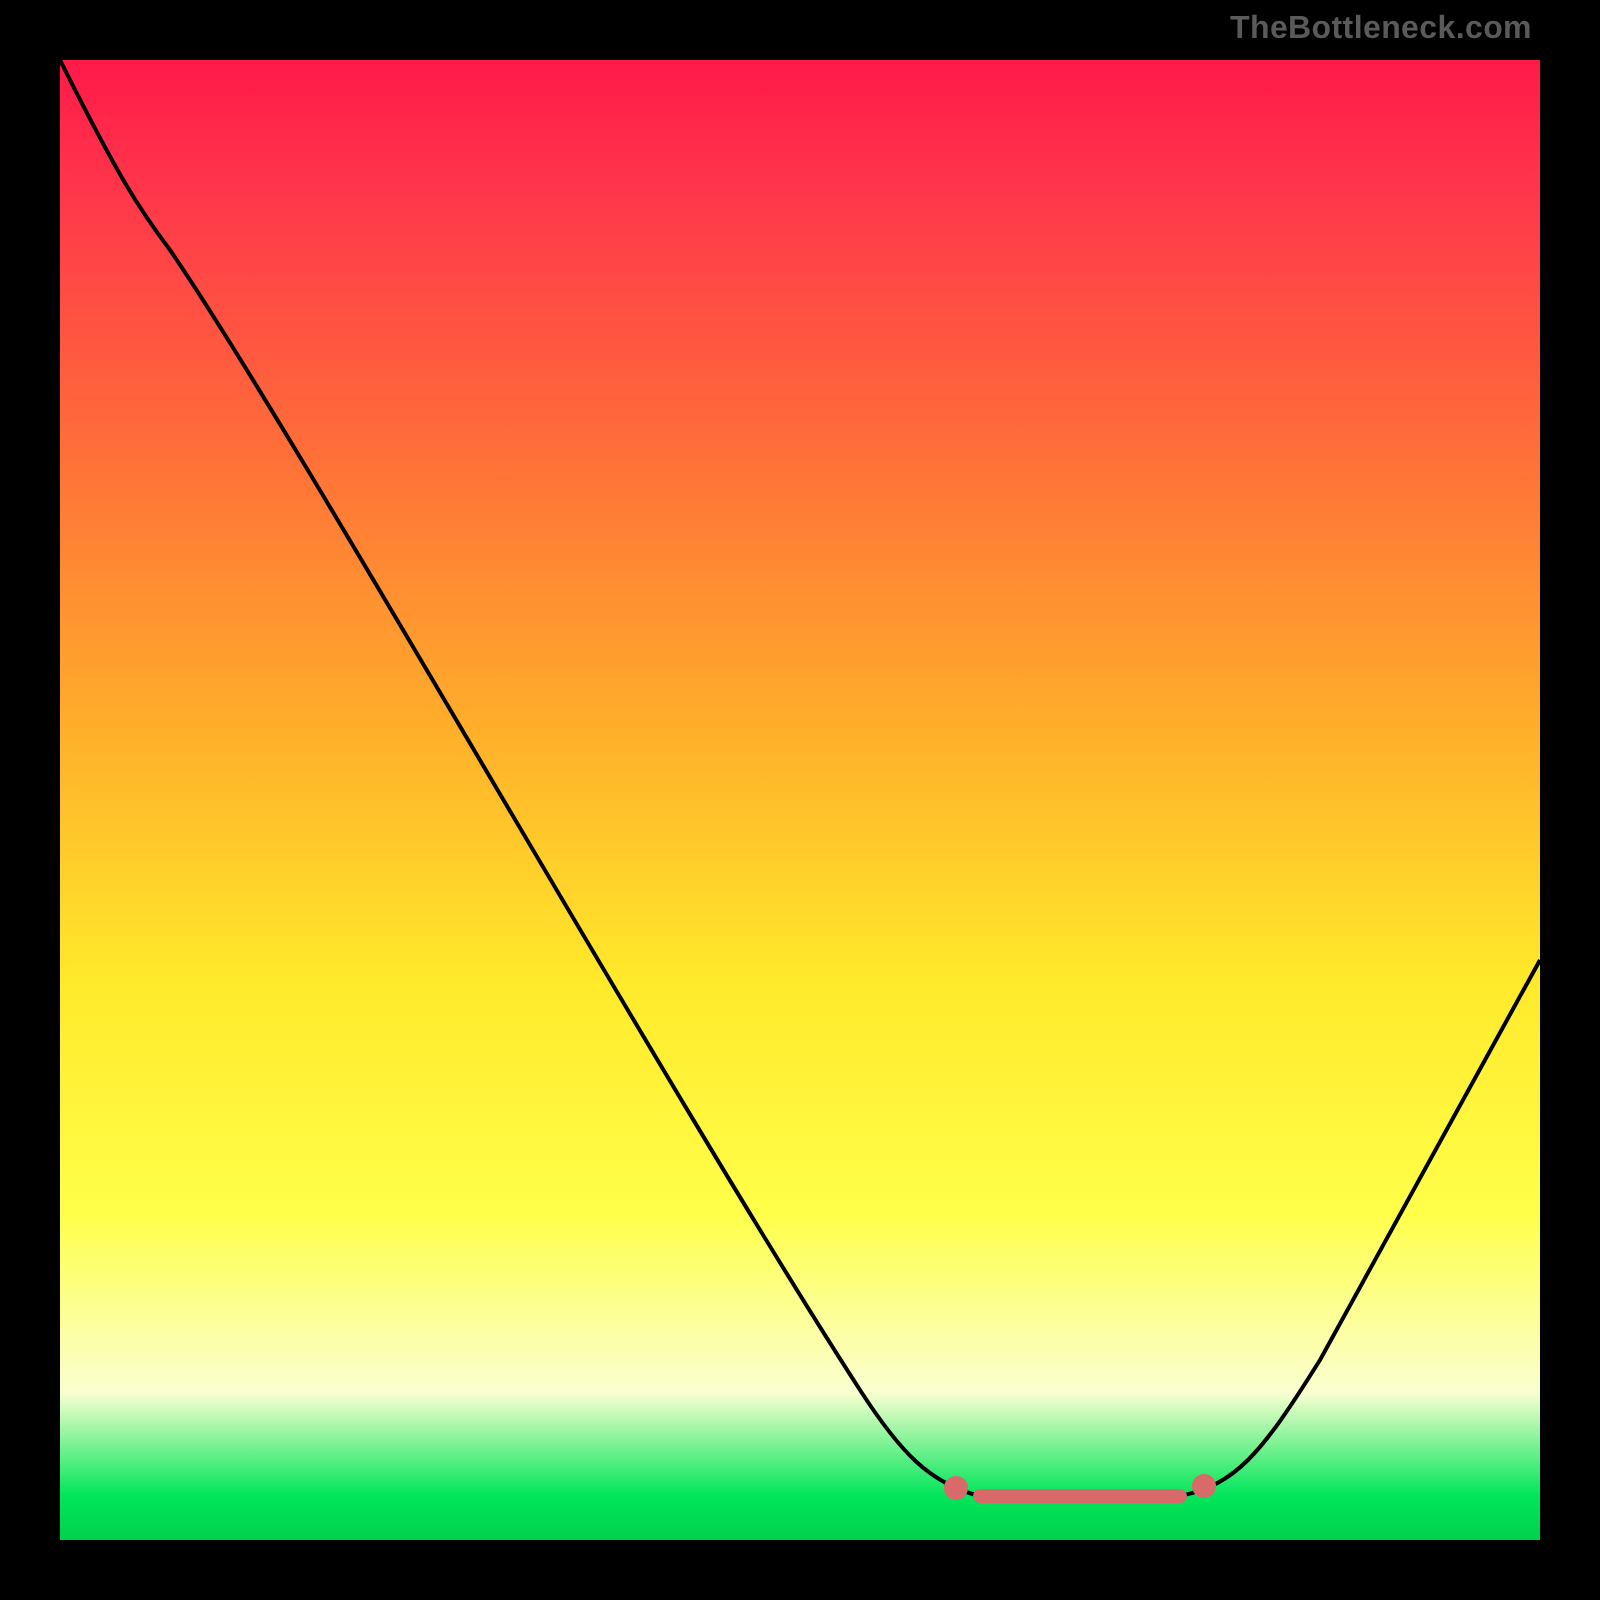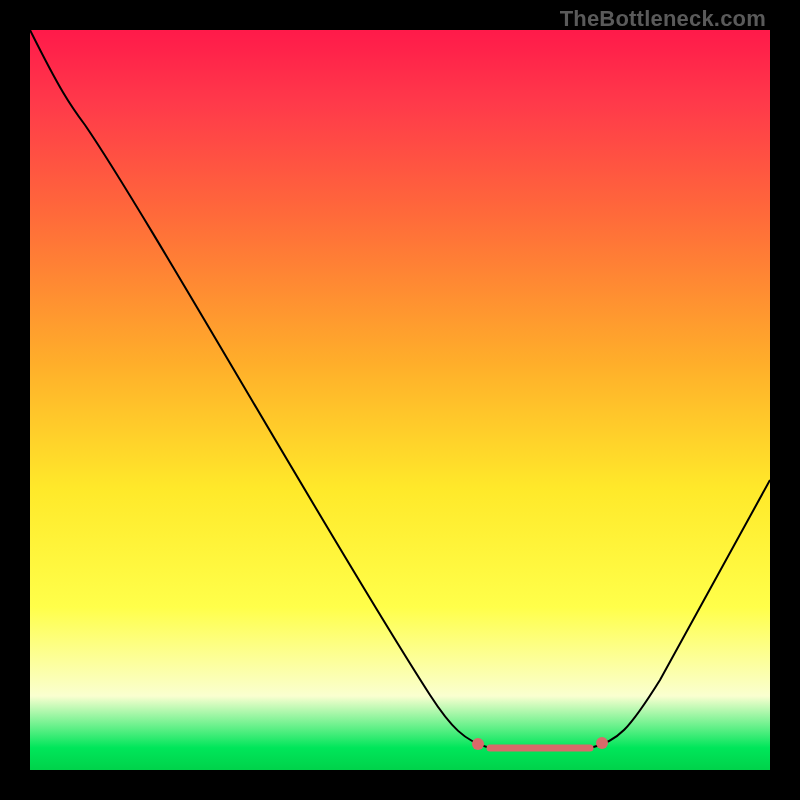--- a/index.html
+++ b/index.html
@@ -25,21 +25,21 @@
       #ffff4a 78%,
       #faffd0 90%,
       #00e65a 97%,
       #00d24a 100%);
   }
   .watermark {
     position: absolute;
     top: 6px;
     right: 34px;
     font-family: Arial, Helvetica, sans-serif;
-    font-size: 22px;
+    font-size: 16px;
     font-weight: bold;
     color: #5a5a5a;
     letter-spacing: 0.2px;
   }
   svg.curve {
     position: absolute;
     left: 0; top: 0;
     width: 100%;
     height: 100%;
     pointer-events: none;

